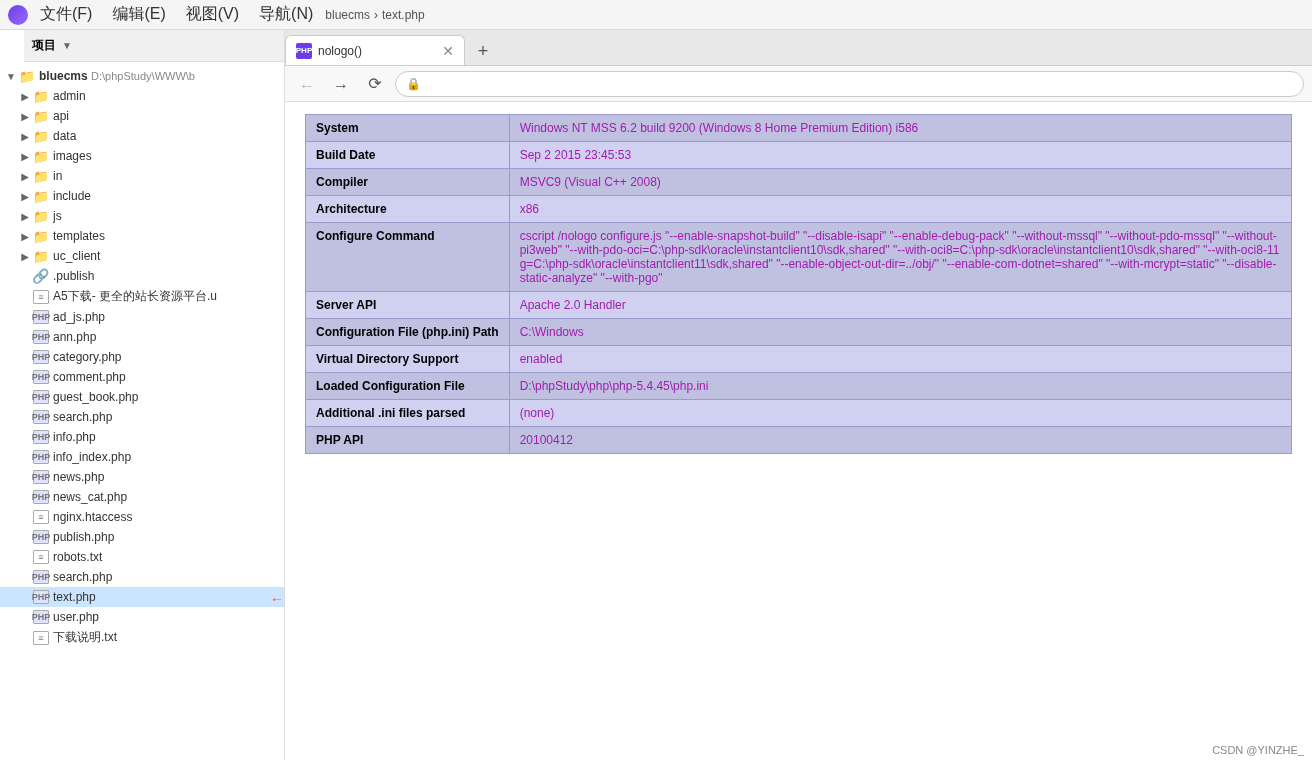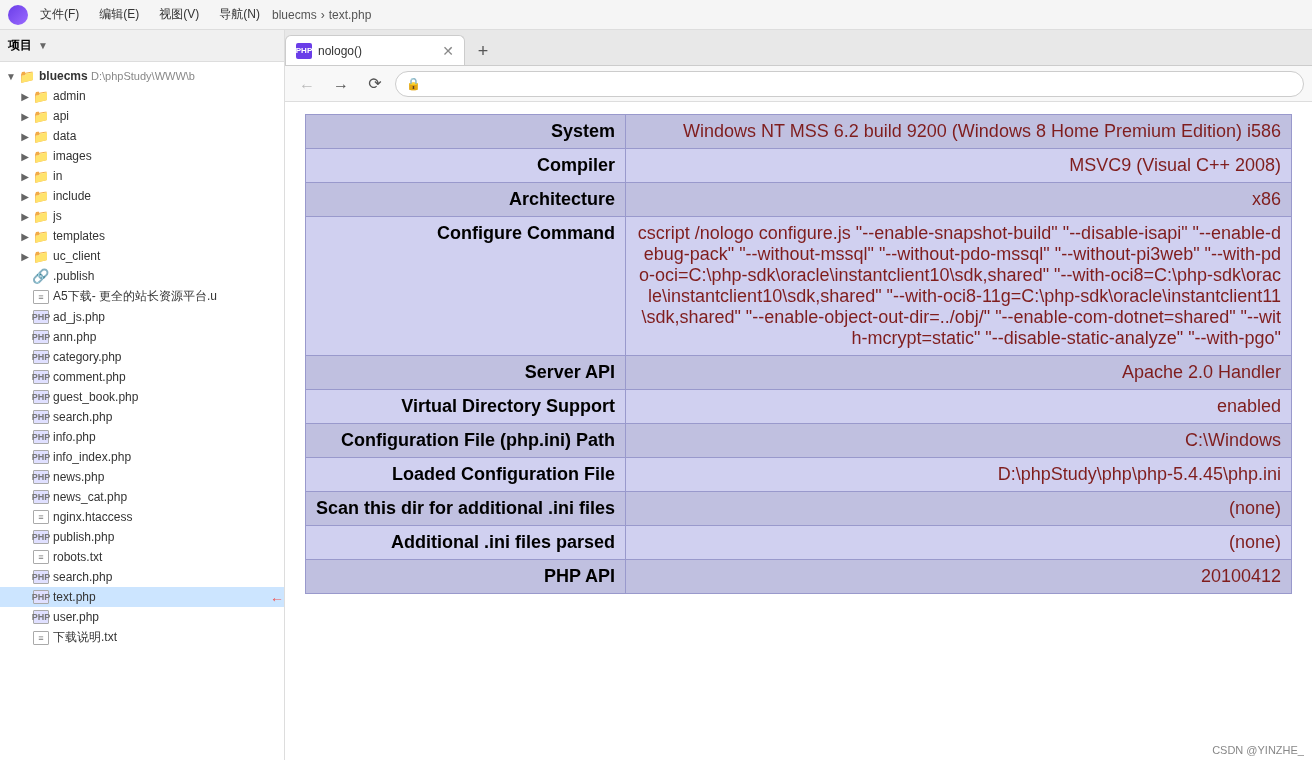--- a/index.html
+++ b/index.html
@@ -1,30 +1,30 @@
 <!DOCTYPE html>
 <html><head>
   <meta charset="utf-8">
   <style>
     * { margin: 0; padding: 0; box-sizing: border-box; }
     body { font-family: 'Microsoft YaHei', Arial, sans-serif; font-size: 12px; background: #f0f0f0; overflow: hidden; width: 1312px; height: 760px; display: flex; flex-direction: column; }
 
     
     .title-bar { height: 30px; background: #f5f5f5; display: flex; align-items: center; padding: 0 8px; border-bottom: 1px solid #ddd; user-select: none; }
     .title-bar-logo { width: 20px; height: 20px; background: linear-gradient(135deg, #6a3de8, #9b6bff); border-radius: 50%; margin-right: 8px; }
-    .title-bar-menu { display: flex; gap: 12px; font-size: 12px; color: #333; }
+    .title-bar-menu { display: flex; gap: 12px; font-size: 16px; color: #333; }
     .title-bar-menu span { cursor: pointer; padding: 2px 4px; }
     .title-bar-breadcrumb { display: flex; align-items: center; gap: 4px; font-size: 12px; color: #555; margin-left: 8px; }
 
     
     .main-layout { display: flex; flex: 1; overflow: hidden; }
 
     
     .sidebar { width: 285px; background: #fff; border-right: 1px solid #ddd; display: flex; flex-direction: column; overflow: hidden; }
-    .sidebar-toolbar { height: 32px; background: #f0f0f0; border-bottom: 1px solid #ddd; display: flex; align-items: center; padding: 0 8px; gap: 6px; }
+    .sidebar-toolbar { height: 32px; background: #f0f0f0; border-bottom: 1px solid #ddd; display: flex; align-items: center; padding: 0 8px; gap: 6px; margin-left: 24px; }
     .sidebar-content { flex: 1; overflow-y: auto; padding: 4px 0; }
 
     
     .tree-item { display: flex; align-items: center; padding: 2px 0; cursor: pointer; font-size: 12px; color: #333; white-space: nowrap; }
     .tree-item.selected { background: #cce5ff; }
     .tree-indent { display: inline-block; }
     .tree-arrow { width: 14px; text-align: center; color: #666; font-size: 10px; }
     .tree-icon { width: 18px; height: 16px; margin-right: 3px; display: inline-flex; align-items: center; justify-content: center; flex-shrink: 0; }
     .folder-icon { color: #dcb944; font-size: 13px; }
     .file-icon-php { color: #777; font-size: 9px; background: #e0e0ff; border: 1px solid #aaa; border-radius: 1px; width: 16px; height: 14px; display: flex; align-items: center; justify-content: center; font-weight: bold; }
@@ -51,26 +51,26 @@
 
     .browser-content { flex: 1; overflow-y: auto; background: #fff; padding: 0; }
 
     
     .phpinfo { padding: 0; }
     .php-header { background: linear-gradient(to right, #9999cc, #9999cc); display: flex; align-items: center; justify-content: space-between; padding: 16px 24px; margin-bottom: 0; }
     .php-version-title { font-size: 28px; font-weight: bold; color: #000; }
     .php-logo { background: #6666aa; border-radius: 8px; padding: 8px 14px; display: flex; align-items: center; justify-content: center; }
     .php-logo-text { color: #fff; font-size: 28px; font-weight: bold; font-style: italic; letter-spacing: -1px; }
 
-    .phpinfo-table { width: calc(100% - 40px); margin: 12px 20px; border-collapse: collapse; font-size: 18px; text-align: right; }
+    .phpinfo-table { width: calc(100% - 40px); margin: 12px 20px; border-collapse: collapse; font-size: 12px; }
     .phpinfo-table tr:nth-child(odd) td { background: #c0c0e0; }
     .phpinfo-table tr:nth-child(even) td { background: #d0d0f0; }
     .phpinfo-table td { padding: 6px 10px; border: 1px solid #9999cc; vertical-align: top; }
     .phpinfo-table td:first-child { font-weight: bold; width: 160px; white-space: nowrap; color: #000; }
-    .phpinfo-table td:last-child { color: #7f1d1d; word-break: break-all; }
+    .phpinfo-table td:last-child { color: #a21caf; word-break: break-all; }
 
     
     .watermark { position: fixed; bottom: 4px; right: 8px; font-size: 11px; color: #888; }
 
     
     .browser-content::-webkit-scrollbar { width: 8px; }
     .browser-content::-webkit-scrollbar-track { background: #f1f1f1; }
     .browser-content::-webkit-scrollbar-thumb { background: #ccc; border-radius: 4px; }
     .sidebar-content::-webkit-scrollbar { width: 6px; }
     .sidebar-content::-webkit-scrollbar-track { background: #f5f5f5; }
@@ -346,50 +346,50 @@
       <div class="phpinfo">
 
 
         <table class="phpinfo-table">
           <tbody id="phpinfo-tbody">
               <tr>
                 <td>System</td>
                 <td>Windows NT MSS 6.2 build 9200 (Windows 8 Home Premium Edition) i586</td>
               </tr>
               <tr>
+                <td>Build Date</td>
+                <td>Sep 2 2015 23:45:53</td>
+              </tr>
+              <tr>
                 <td>Compiler</td>
                 <td>MSVC9 (Visual C++ 2008)</td>
               </tr>
               <tr>
                 <td>Architecture</td>
                 <td>x86</td>
               </tr>
               <tr>
                 <td>Configure Command</td>
                 <td>cscript /nologo configure.js "--enable-snapshot-build" "--disable-isapi" "--enable-debug-pack" "--without-mssql" "--without-pdo-mssql" "--without-pi3web" "--with-pdo-oci=C:\php-sdk\oracle\instantclient10\sdk,shared" "--with-oci8=C:\php-sdk\oracle\instantclient10\sdk,shared" "--with-oci8-11g=C:\php-sdk\oracle\instantclient11\sdk,shared" "--enable-object-out-dir=../obj/" "--enable-com-dotnet=shared" "--with-mcrypt=static" "--disable-static-analyze" "--with-pgo"</td>
               </tr>
               <tr>
                 <td>Server API</td>
                 <td>Apache 2.0 Handler</td>
               </tr>
               <tr>
+                <td>Configuration File (php.ini) Path</td>
+                <td>C:\Windows</td>
+              </tr>
+              <tr>
                 <td>Virtual Directory Support</td>
                 <td>enabled</td>
               </tr>
               <tr>
-                <td>Configuration File (php.ini) Path</td>
-                <td>C:\Windows</td>
-              </tr>
-              <tr>
                 <td>Loaded Configuration File</td>
                 <td>D:\phpStudy\php\php-5.4.45\php.ini</td>
-              </tr>
-              <tr>
-                <td>Scan this dir for additional .ini files</td>
-                <td>(none)</td>
               </tr>
               <tr>
                 <td>Additional .ini files parsed</td>
                 <td>(none)</td>
               </tr>
               <tr>
                 <td>PHP API</td>
                 <td>20100412</td>
               </tr>
             </tbody>

